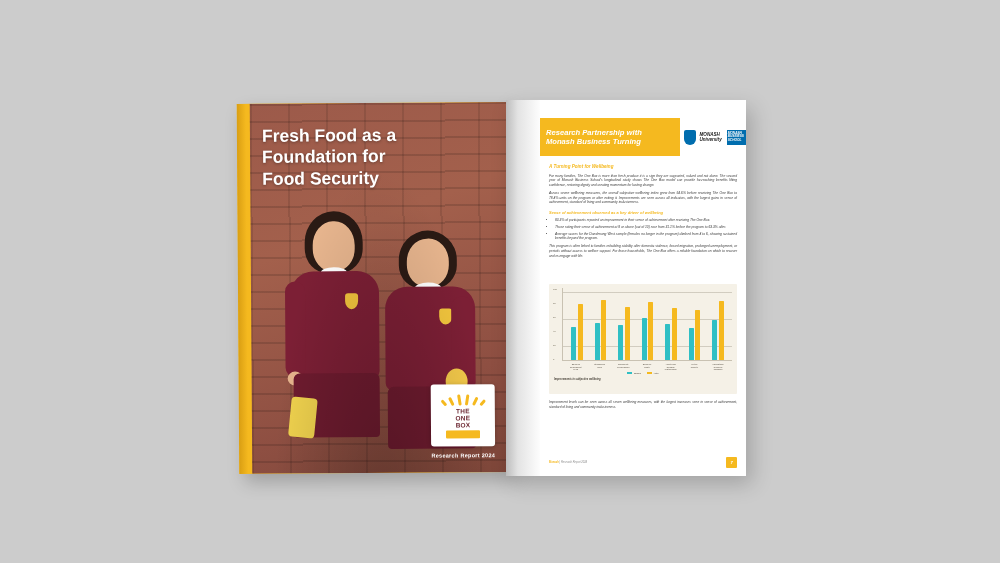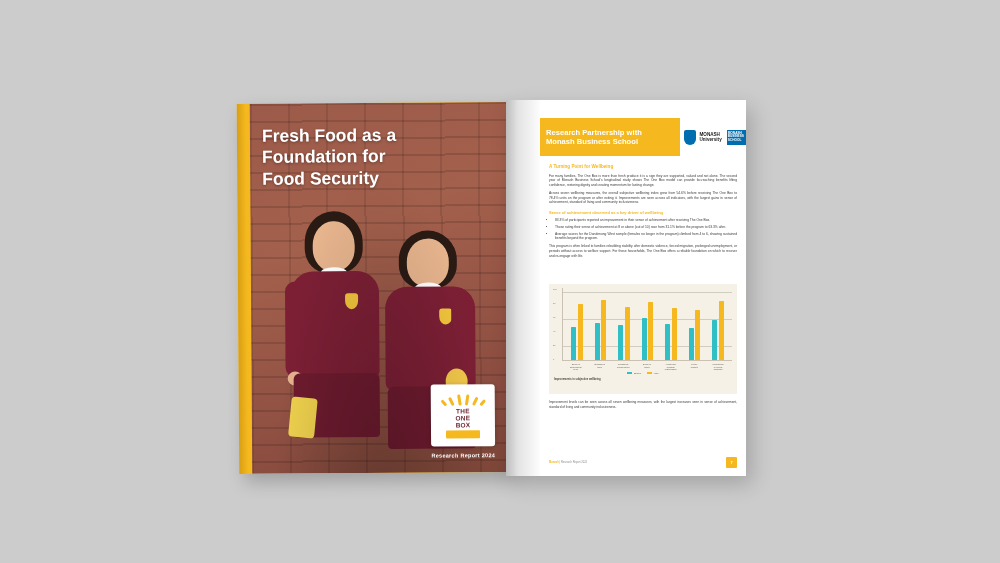--- a/index.html
+++ b/index.html
@@ -178,20 +178,21 @@
   
   #spread {
     position: absolute;
     left: 506px;
     top: 100px;
     width: 240px;
     height: 376px;
     background: #ffffff;
     box-shadow: 6px 8px 20px rgba(0,0,0,0.20);
     overflow: hidden;
+    font-style: italic;
   }
   
   #spread .gutter {
     position: absolute;
     left: 0; top: 0; bottom: 0; width: 34px;
     background: linear-gradient(to right,#bdbdbd 0%, #e3e3e3 35%, #fdfdfd 100%);
   }
   #page {
     position: absolute;
     left: 34px; top: 0; right: 0; bottom: 0;
@@ -451,21 +452,21 @@
 
   <div id="spread">
     <div class="gutter"></div>
 
     <div id="page">
 
       <div id="page-header">
         <div id="header-band">
           <h1>
             <span>Research Partnership with</span><br>
-            <span>Monash Business School</span>
+            <span>Monash Business Turning</span>
           </h1>
         </div>
         <div id="monash-logo">
           <div class="shield"></div>
           <div class="mtxt">
             <span>MONASH</span><br>
             <span>University</span>
           </div>
           <div class="mbsbox">
             <span>MONASH</span><br>

